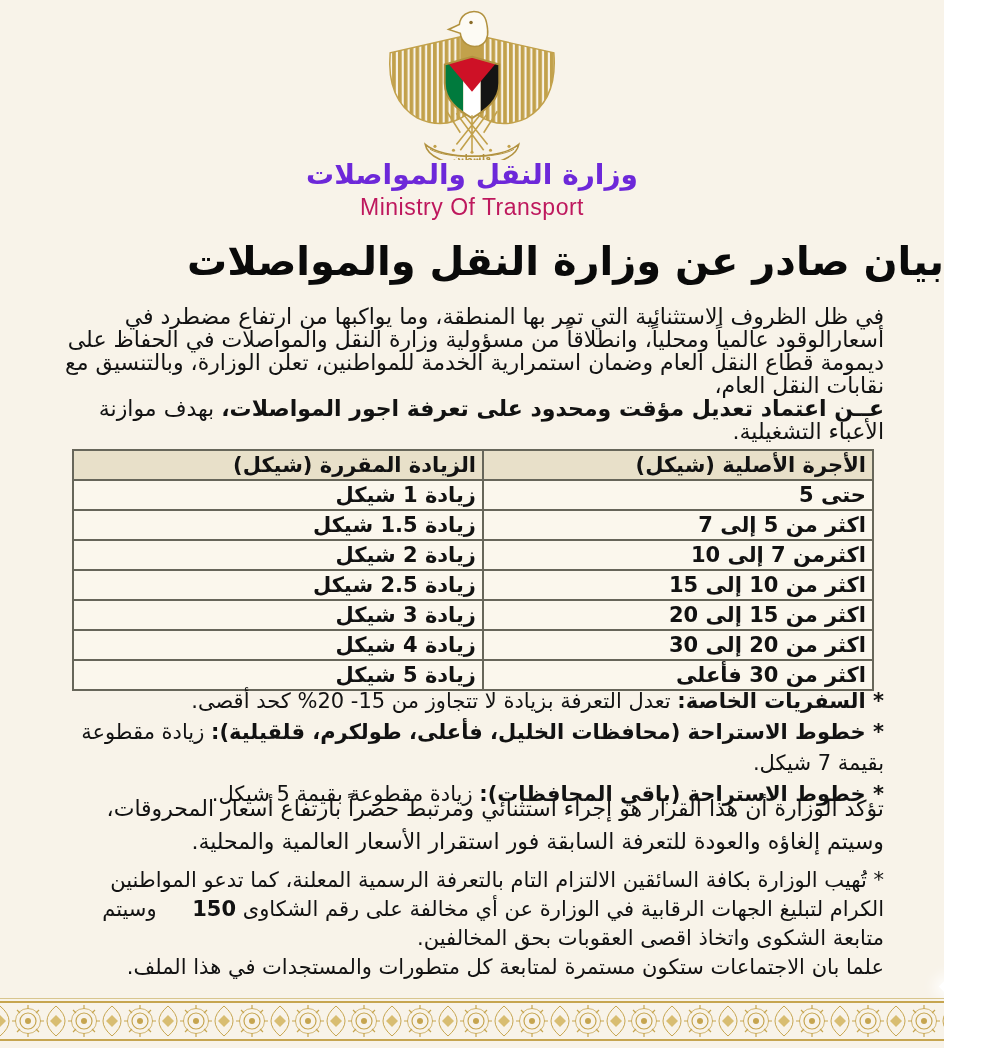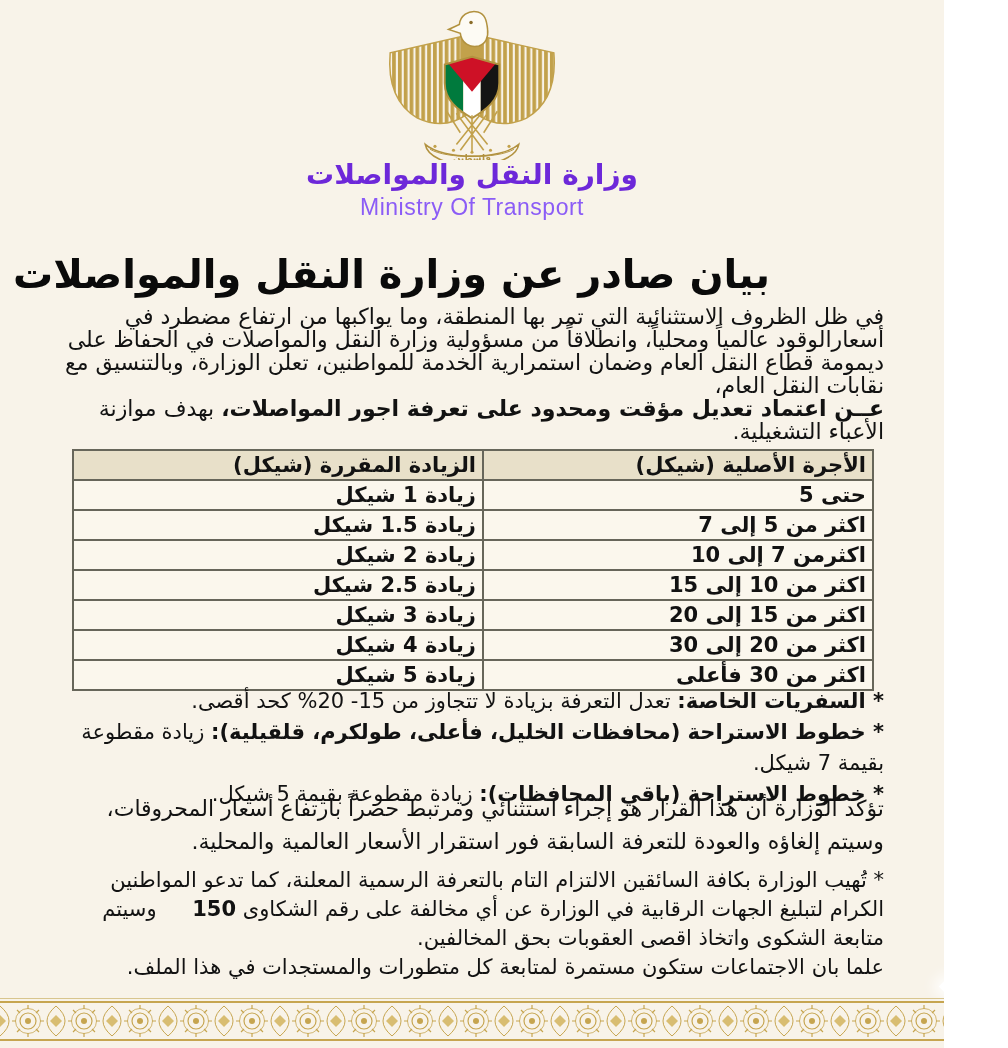--- a/index.html
+++ b/index.html
@@ -13,26 +13,26 @@
   }
   
   .emblem{position:absolute;top:8px;left:50%;transform:translateX(-50%);}
   .ministry-ar{
     position:absolute;top:158px;left:0;right:0;
     text-align:center;font-size:28px;font-weight:700;direction:rtl;color:#6d28d9;
   }
   .ministry-en{
     position:absolute;top:194px;left:0;right:0;
     text-align:center;font-size:23px;font-weight:400;
-    font-family:"Liberation Sans", sans-serif;color:#8b5cf6;letter-spacing:.5px;
+    font-family:"Liberation Sans", sans-serif;color:#be185d;letter-spacing:.5px;
   }
   
   .main-title{
-    position:absolute;top:238px;left:0;right:0;margin:13px;
-    text-align:left;direction:rtl;
+    position:absolute;top:238px;left:0;right:0;margin:0;
+    text-align:right;direction:rtl;
     font-size:40px;font-weight:800;color:#0a0a0a;
   }
   
   .para{direction:rtl;text-align:right;position:absolute;left:58px;right:60px;}
   .intro{top:305px;font-size:22px;line-height:23px;font-weight:500;}
   .intro .b{font-weight:800;}
   .notes{top:686px;font-size:21px;line-height:31px;}
   .note-line{direction:rtl;text-align:right;}
   .note-line .b{font-weight:800;}
   .para2{top:792px;font-size:22px;line-height:33px;font-weight:500;}

